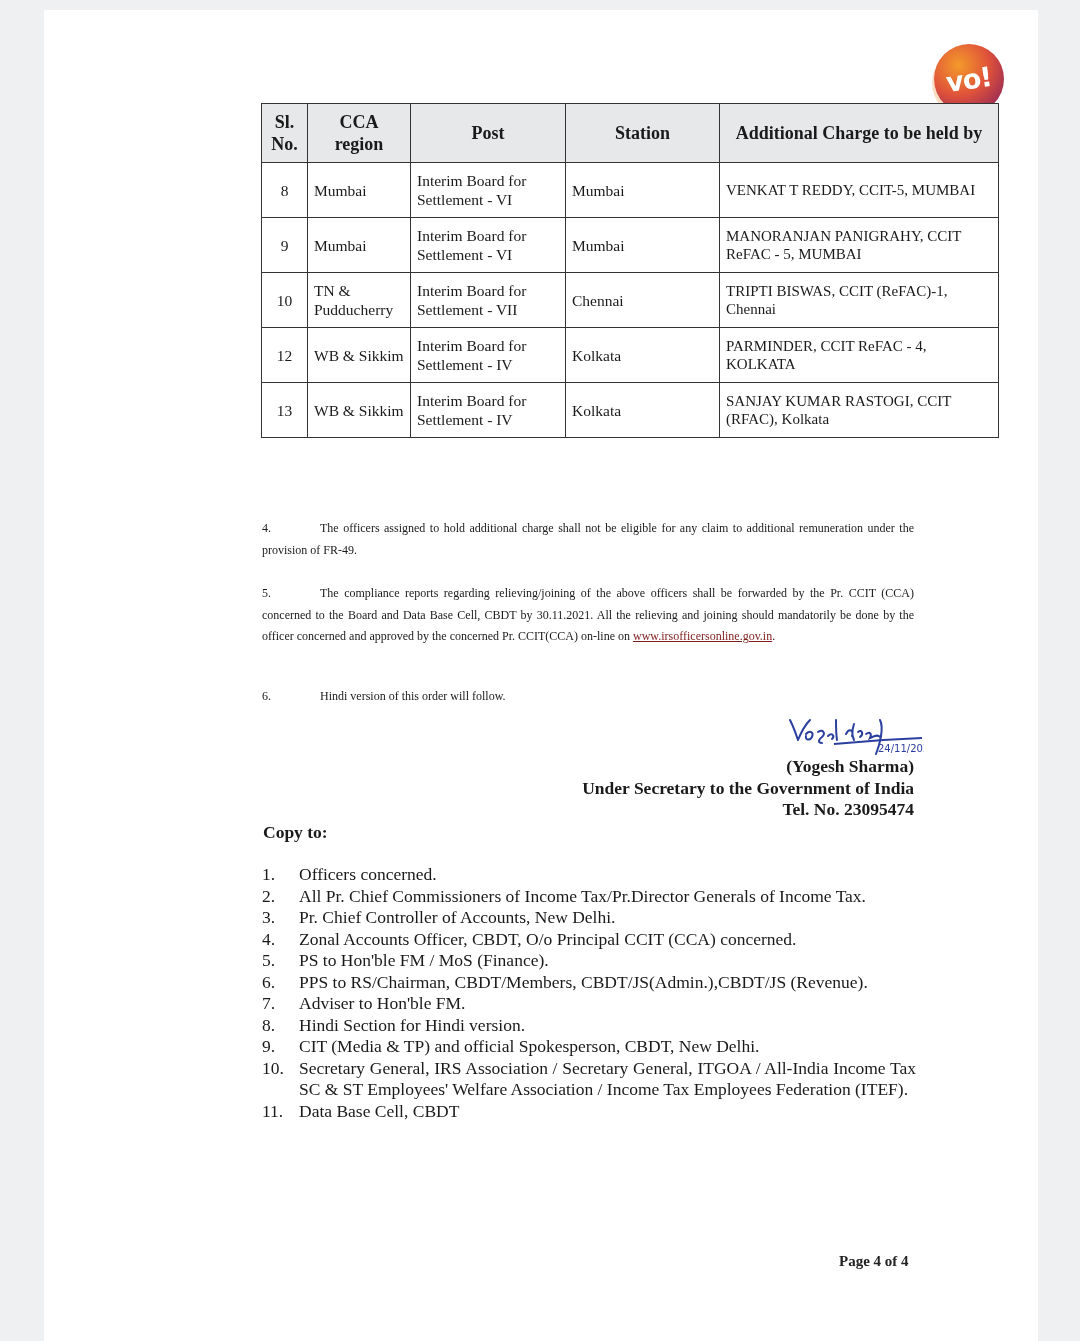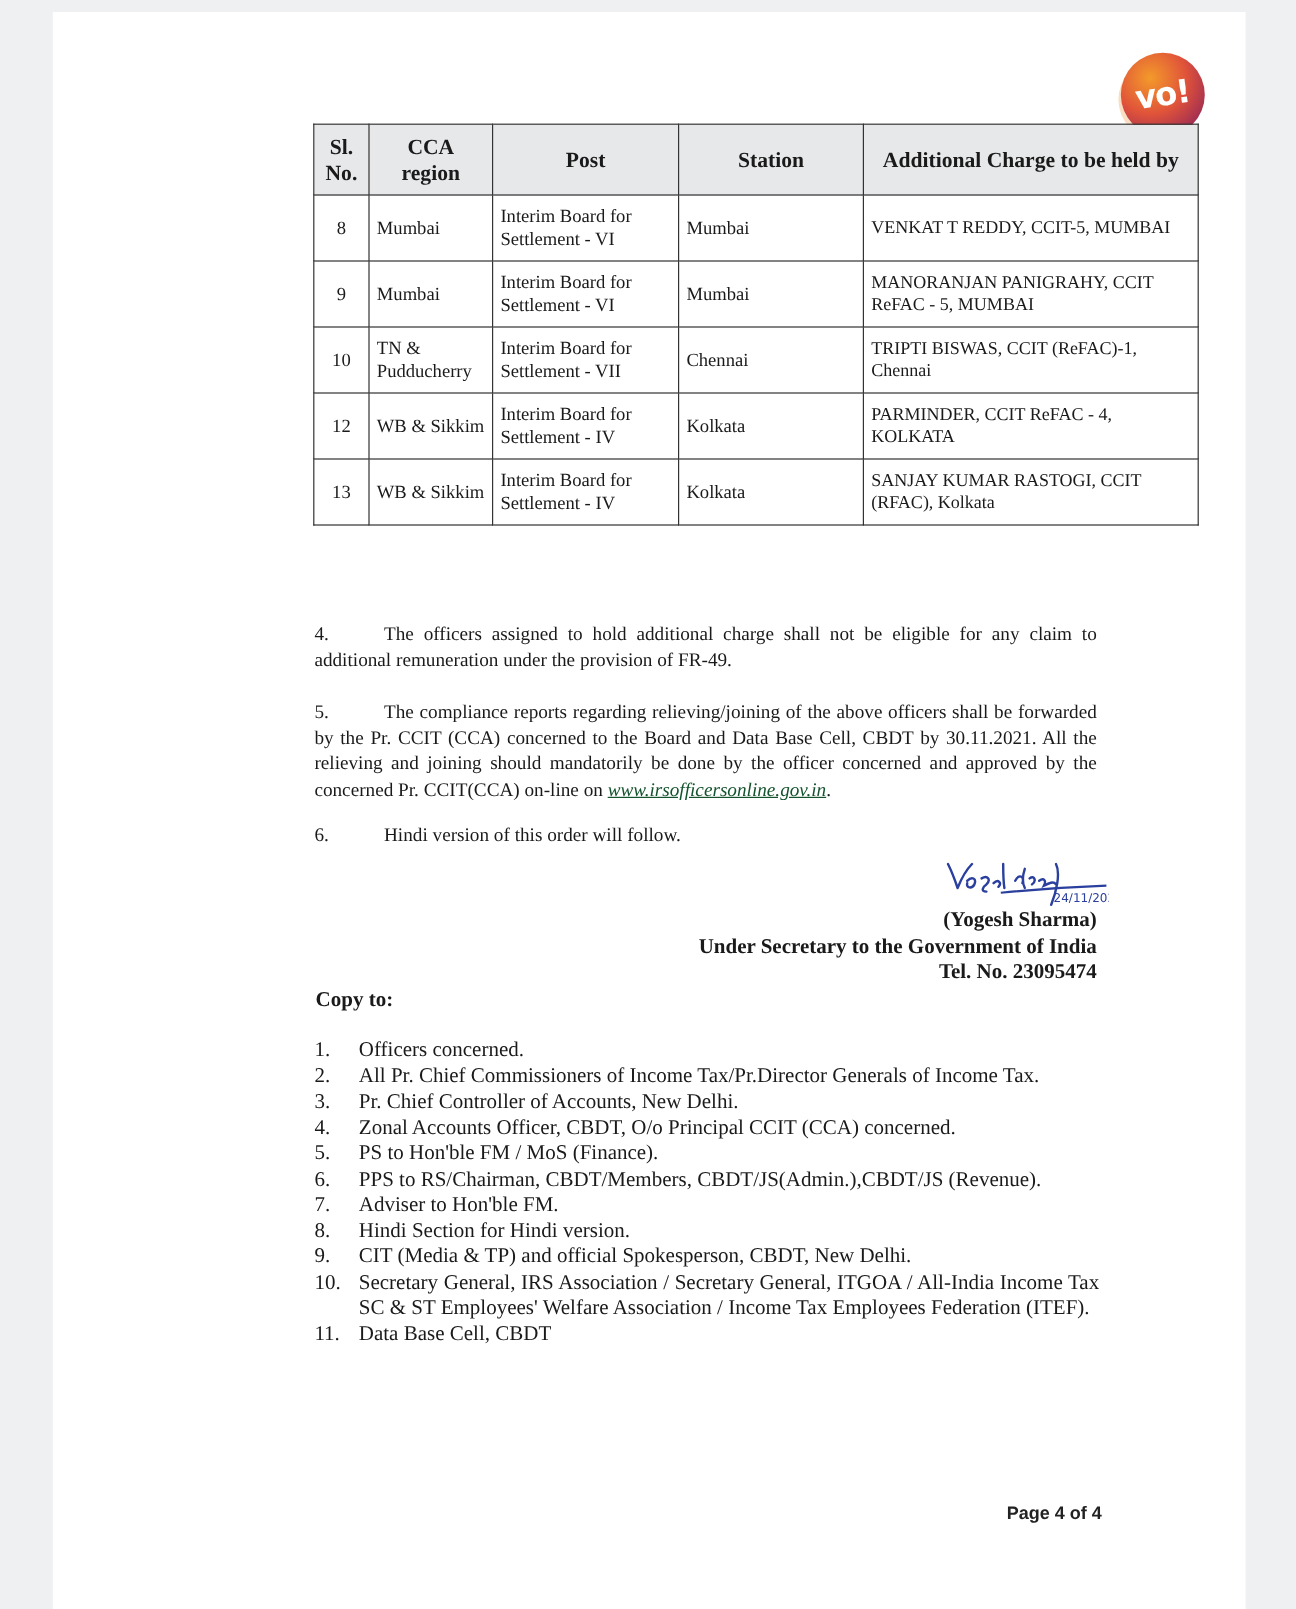--- a/index.html
+++ b/index.html
@@ -32,40 +32,40 @@
   table.alloc th {
     background:#e7e8ea; font-weight:bold; font-size:18px; line-height:22px; text-align:center; height:54px;
   }
   table.alloc td { height:50px; }
   td.sl { text-align:center; width:33px; }
   td.cca { width:90px; }
   td.post { width:142px; }
   td.station { width:141px; }
   td.charge { font-size:15px; line-height:18px; }
   .para {
-    position:absolute; left:262px; width:652px; font-size:16px; line-height:21.5px; text-align:justify;
+    position:absolute; left:262px; width:652px; font-size:12px; line-height:21.5px; text-align:justify;
   }
   .para .num { display:inline-block; width:58px; }
-  .para a { color:#14532d; text-decoration:underline;font-style:italic; }
+  .para a { color:#7f1d1d; text-decoration:underline; }
   .sig-img {
     position:absolute; left:784px; top:714px; width:140px; height:44px;
   }
   .sig {
     position:absolute; right:166px; top:756px; text-align:right; font-weight:bold; font-size:17.5px; line-height:21.5px;margin-left:33px;
   }
   .copy-title { position:absolute; left:263px; top:822px; font-weight:bold; font-size:17.5px; }
   ol.copy {
     position:absolute; left:262px; top:864px; width:654px; margin:0; padding:0; list-style:none;
     font-size:17.5px; line-height:21.5px;
   }
   ol.copy li { display:flex; text-align:justify; }
   ol.copy li .n { width:37px; flex:none; }
   ol.copy li .t { flex:1; }
   .pageno {
-    position:absolute; left:839px; top:1253px; font-family:Liberation Sans, sans-serif;
+    position:absolute; left:839px; top:1253px; font-family:Liberation Serif, serif;
     font-size:15px; font-weight:bold; color:#222;
   }
 </style>
 </head>
 <body>
 
 <div class="sheet"></div>
 
 <div class="logo">
   <span>vo!</span>

